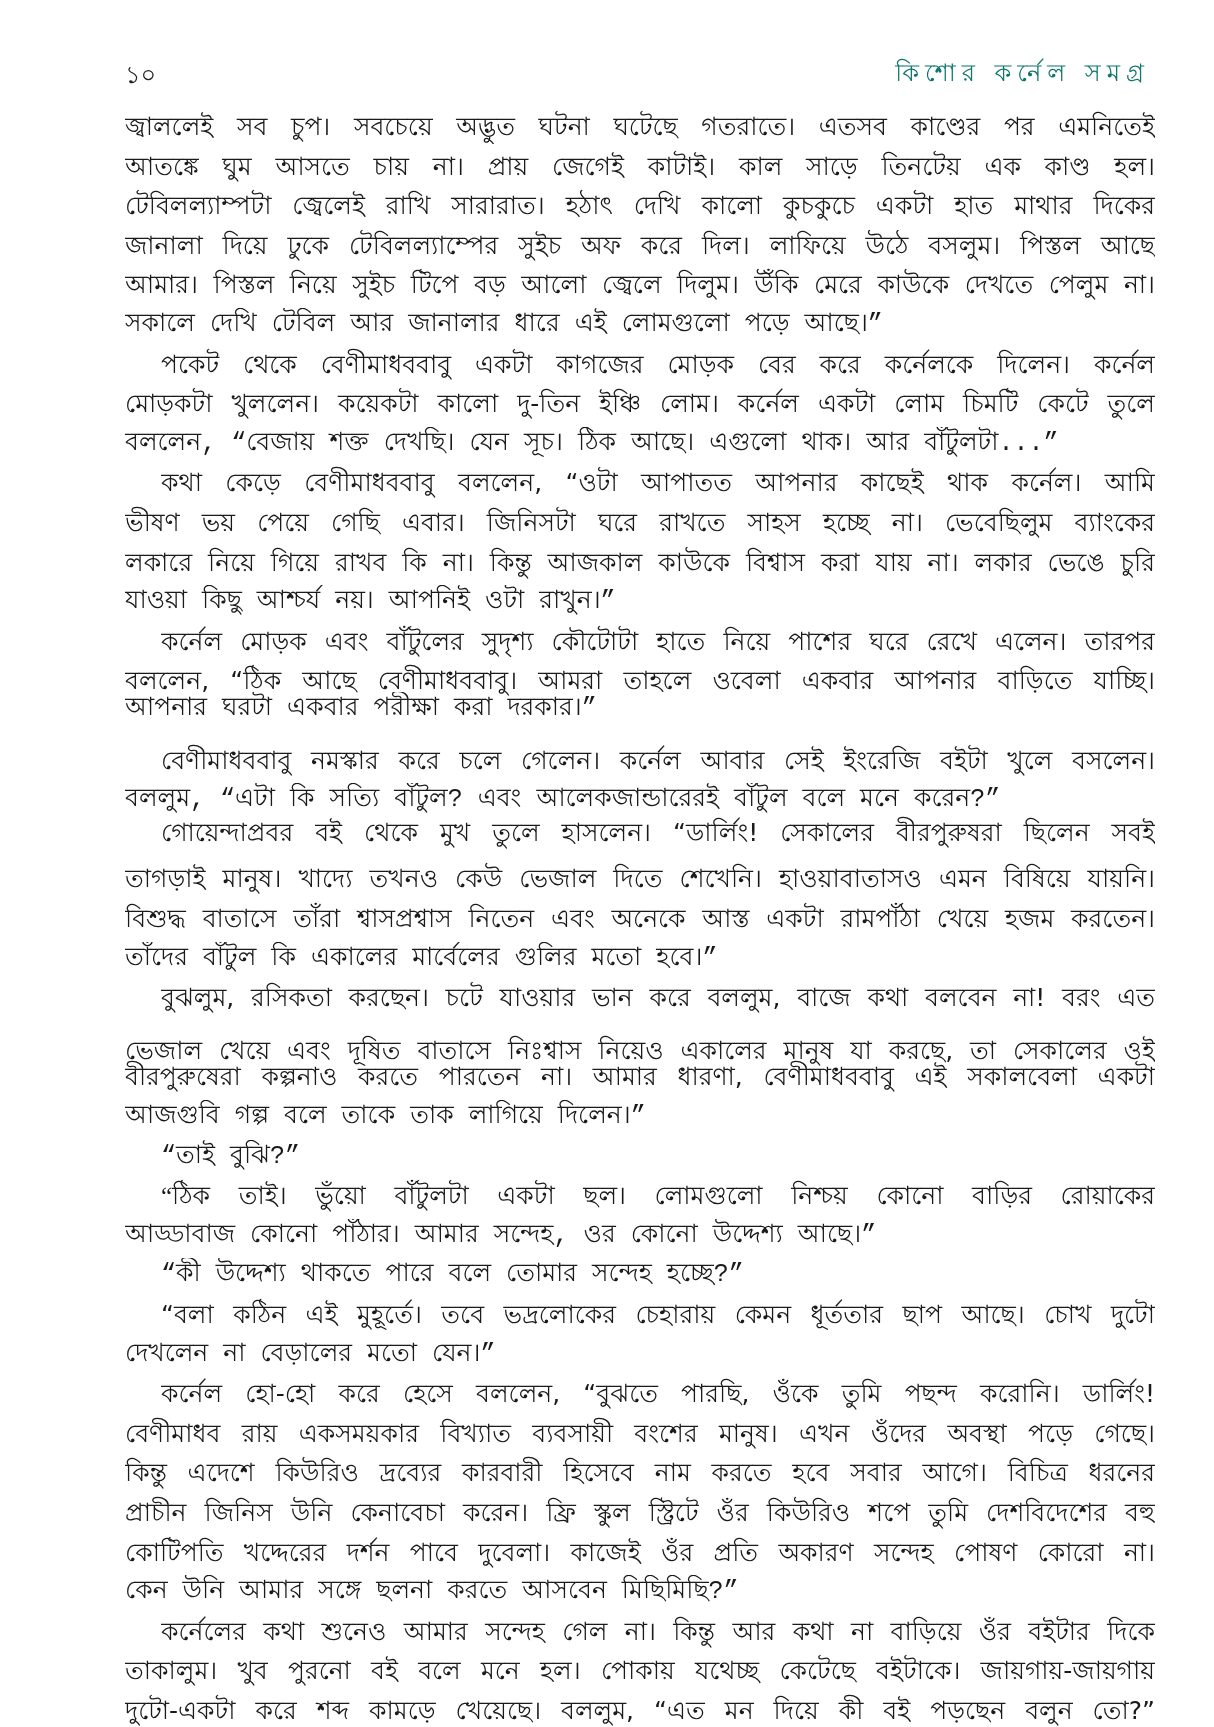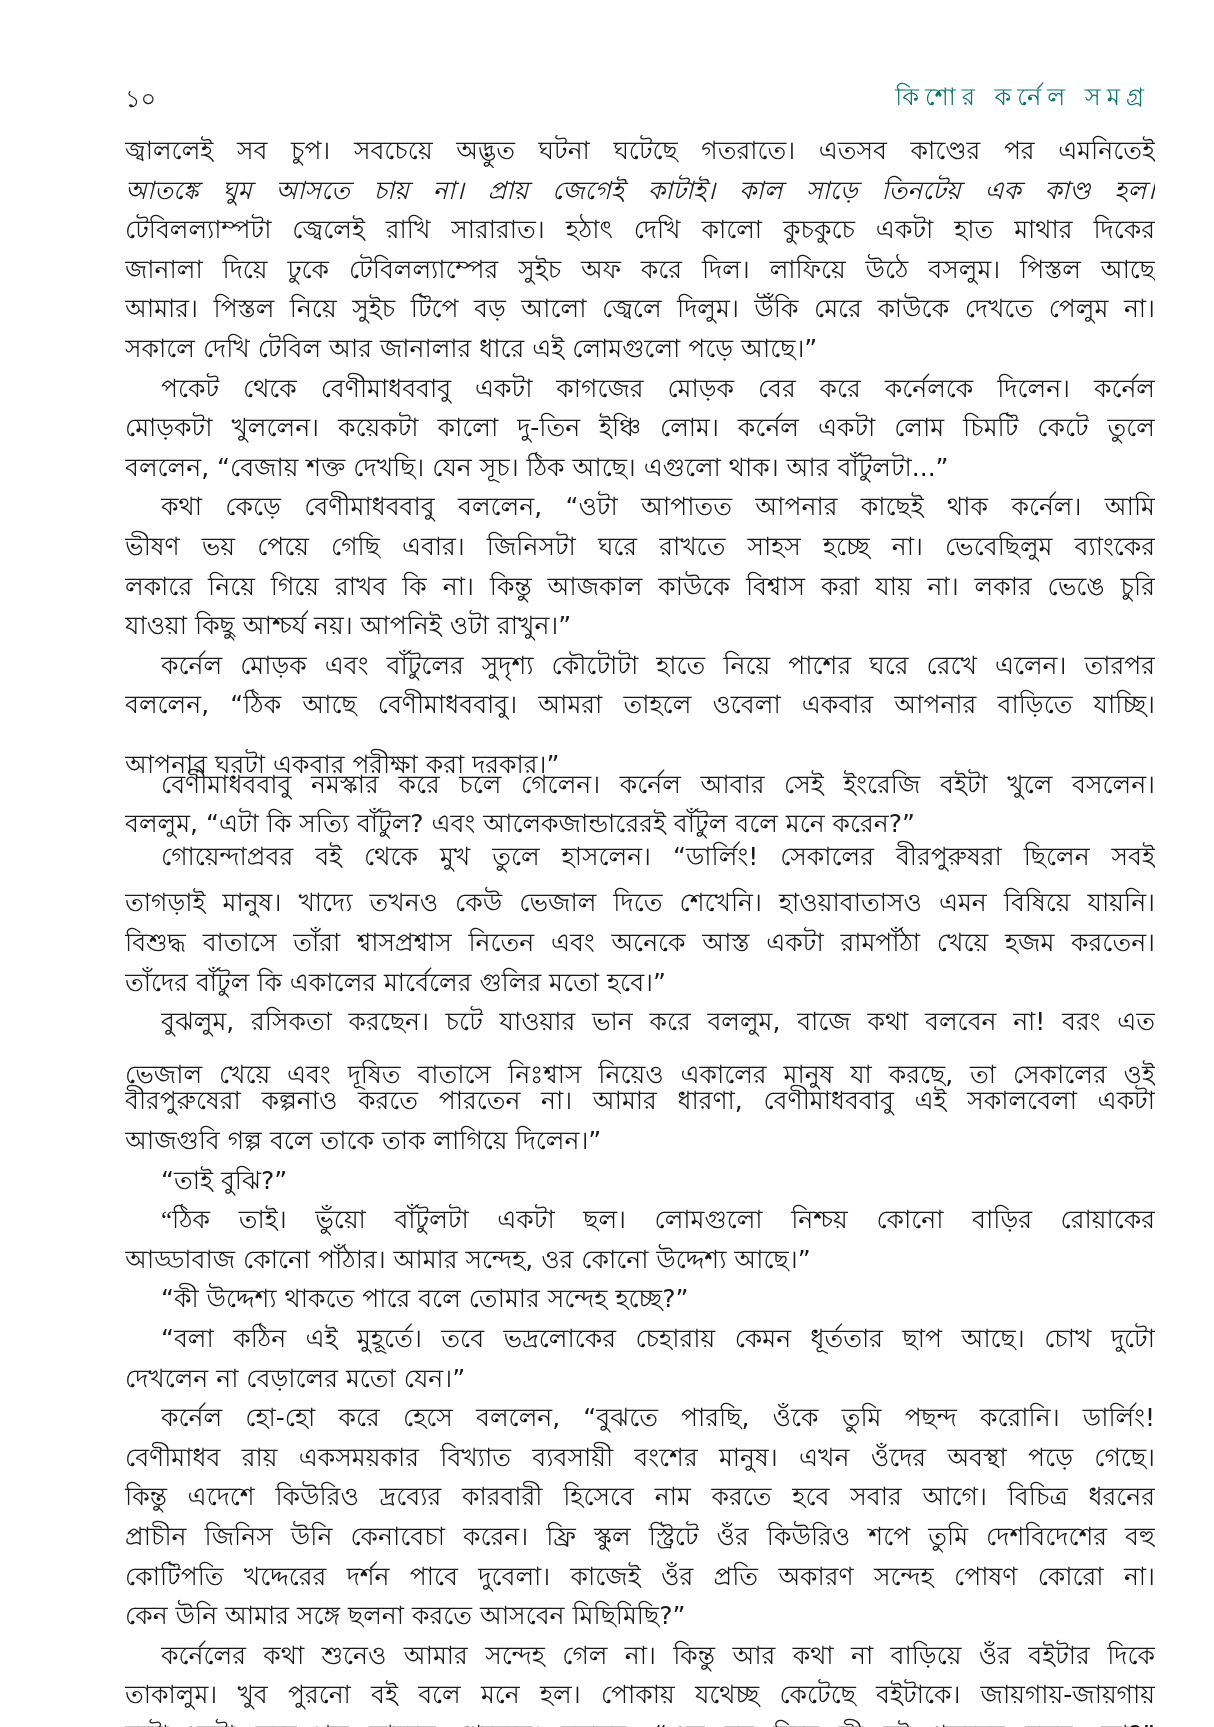--- a/index.html
+++ b/index.html
@@ -4,21 +4,21 @@
   <style>
     html, body { margin: 0; padding: 0; }
     body {
       width: 1214px; height: 1727px;
       background: #ffffff;
       position: relative;
       overflow: hidden;
       font-family: "DejaVu Sans", sans-serif;
       color: #1a1a1a;
     }
-    .page { position: absolute; left: 0; top: 0; width: 1214px; height: 1468px; margin-top: 24px; }
+    .page { position: absolute; left: 0; top: 0; width: 1214px; height: 1468px; }
     .header {
       position: absolute; left: 125px; top: 50px; width: 1025px; height: 44px;
     }
     .page-number {
       position: absolute; left: 0; top: 6px;
       font-size: 24px; color: #222;
     }
     .running-title {
       position: absolute; left: 0; right: 0; top: 4px;
       text-align: right; font-size: 24px; letter-spacing: 6px; color: #0f766e;
@@ -26,48 +26,48 @@
     .body-text {
       position: absolute; left: 125px; top: 110px; width: 1030px;
     }
     .line {
       position: absolute; left: 0; width: 1030px;
       font-size: 25px; line-height: 34px; height: 34px;
       white-space: nowrap; overflow: hidden;
       text-align: justify; text-align-last: justify;
     }
     .line.indent { left: 36px; width: 994px; }
-    .line.last { text-align-last: left; }
+    .line.last { text-align-last: left; font-family: Liberation Mono, monospace; }
   </style>
 </head>
 <body>
 
 <div class="page">
   <div class="header">
     <span class="page-number">১০</span>
     <div class="running-title">কিশোর কর্নেল সমগ্র</div>
   </div>
 
   <div class="body-text" id="body-text">
       <div class="line" style="top: 0px;">জ্বাললেই সব চুপ। সবচেয়ে অদ্ভুত ঘটনা ঘটেছে গতরাতে। এতসব কাণ্ডের পর এমনিতেই</div>
-      <div class="line" style="top: 39.6px; font-style: italic;">আতঙ্কে ঘুম আসতে চায় না। প্রায় জেগেই কাটাই। কাল সাড়ে তিনটেয় এক কাণ্ড হল।</div>
+      <div class="line" style="top: 39.6px;">আতঙ্কে ঘুম আসতে চায় না। প্রায় জেগেই কাটাই। কাল সাড়ে তিনটেয় এক কাণ্ড হল।</div>
       <div class="line" style="top: 79.2px;">টেবিলল্যাম্পটা জ্বেলেই রাখি সারারাত। হঠাৎ দেখি কালো কুচকুচে একটা হাত মাথার দিকের</div>
       <div class="line" style="top: 118.8px;">জানালা দিয়ে ঢুকে টেবিলল্যাম্পের সুইচ অফ করে দিল। লাফিয়ে উঠে বসলুম। পিস্তল আছে</div>
       <div class="line" style="top: 158.4px;">আমার। পিস্তল নিয়ে সুইচ টিপে বড় আলো জ্বেলে দিলুম। উঁকি মেরে কাউকে দেখতে পেলুম না।</div>
       <div class="line last" style="top: 198px;">সকালে দেখি টেবিল আর জানালার ধারে এই লোমগুলো পড়ে আছে।”</div>
       <div class="line indent" style="top: 237.6px;">পকেট থেকে বেণীমাধববাবু একটা কাগজের মোড়ক বের করে কর্নেলকে দিলেন। কর্নেল</div>
       <div class="line" style="top: 277.2px;">মোড়কটা খুললেন। কয়েকটা কালো দু-তিন ইঞ্চি লোম। কর্নেল একটা লোম চিমটি কেটে তুলে</div>
       <div class="line last" style="top: 316.8px;">বললেন, “বেজায় শক্ত দেখছি। যেন সূচ। ঠিক আছে। এগুলো থাক। আর বাঁটুলটা...”</div>
       <div class="line indent" style="top: 356.4px;">কথা কেড়ে বেণীমাধববাবু বললেন, “ওটা আপাতত আপনার কাছেই থাক কর্নেল। আমি</div>
       <div class="line" style="top: 396px;">ভীষণ ভয় পেয়ে গেছি এবার। জিনিসটা ঘরে রাখতে সাহস হচ্ছে না। ভেবেছিলুম ব্যাংকের</div>
       <div class="line" style="top: 435.6px;">লকারে নিয়ে গিয়ে রাখব কি না। কিন্তু আজকাল কাউকে বিশ্বাস করা যায় না। লকার ভেঙে চুরি</div>
       <div class="line last" style="top: 475.2px;">যাওয়া কিছু আশ্চর্য নয়। আপনিই ওটা রাখুন।”</div>
       <div class="line indent" style="top: 514.8px;">কর্নেল মোড়ক এবং বাঁটুলের সুদৃশ্য কৌটোটা হাতে নিয়ে পাশের ঘরে রেখে এলেন। তারপর</div>
       <div class="line" style="top: 554.4px;">বললেন, “ঠিক আছে বেণীমাধববাবু। আমরা তাহলে ওবেলা একবার আপনার বাড়িতে যাচ্ছি।</div>
-      <div class="line last" style="top: 614px;">আপনার ঘরটা একবার পরীক্ষা করা দরকার।”</div>
+      <div class="line last" style="top: 582px;">আপনার ঘরটা একবার পরীক্ষা করা দরকার।”</div>
       <div class="line indent" style="top: 633.6px;">বেণীমাধববাবু নমস্কার করে চলে গেলেন। কর্নেল আবার সেই ইংরেজি বইটা খুলে বসলেন।</div>
       <div class="line last" style="top: 673.2px;">বললুম, “এটা কি সত্যি বাঁটুল? এবং আলেকজান্ডারেরই বাঁটুল বলে মনে করেন?”</div>
       <div class="line indent" style="top: 706px;">গোয়েন্দাপ্রবর বই থেকে মুখ তুলে হাসলেন। “ডার্লিং! সেকালের বীরপুরুষরা ছিলেন সবই</div>
       <div class="line" style="top: 752.4px;">তাগড়াই মানুষ। খাদ্যে তখনও কেউ ভেজাল দিতে শেখেনি। হাওয়াবাতাসও এমন বিষিয়ে যায়নি।</div>
       <div class="line" style="top: 792px;">বিশুদ্ধ বাতাসে তাঁরা শ্বাসপ্রশ্বাস নিতেন এবং অনেকে আস্ত একটা রামপাঁঠা খেয়ে হজম করতেন।</div>
       <div class="line last" style="top: 831.6px;">তাঁদের বাঁটুল কি একালের মার্বেলের গুলির মতো হবে।”</div>
       <div class="line indent" style="top: 871.2px;">বুঝলুম, রসিকতা করছেন। চটে যাওয়ার ভান করে বললুম, বাজে কথা বলবেন না! বরং এত</div>
       <div class="line" style="top: 924px;">ভেজাল খেয়ে এবং দূষিত বাতাসে নিঃশ্বাস নিয়েও একালের মানুষ যা করছে, তা সেকালের ওই</div>
       <div class="line" style="top: 950.4px;">বীরপুরুষেরা কল্পনাও করতে পারতেন না। আমার ধারণা, বেণীমাধববাবু এই সকালবেলা একটা</div>
       <div class="line last" style="top: 990px;">আজগুবি গল্প বলে তাকে তাক লাগিয়ে দিলেন।”</div>

